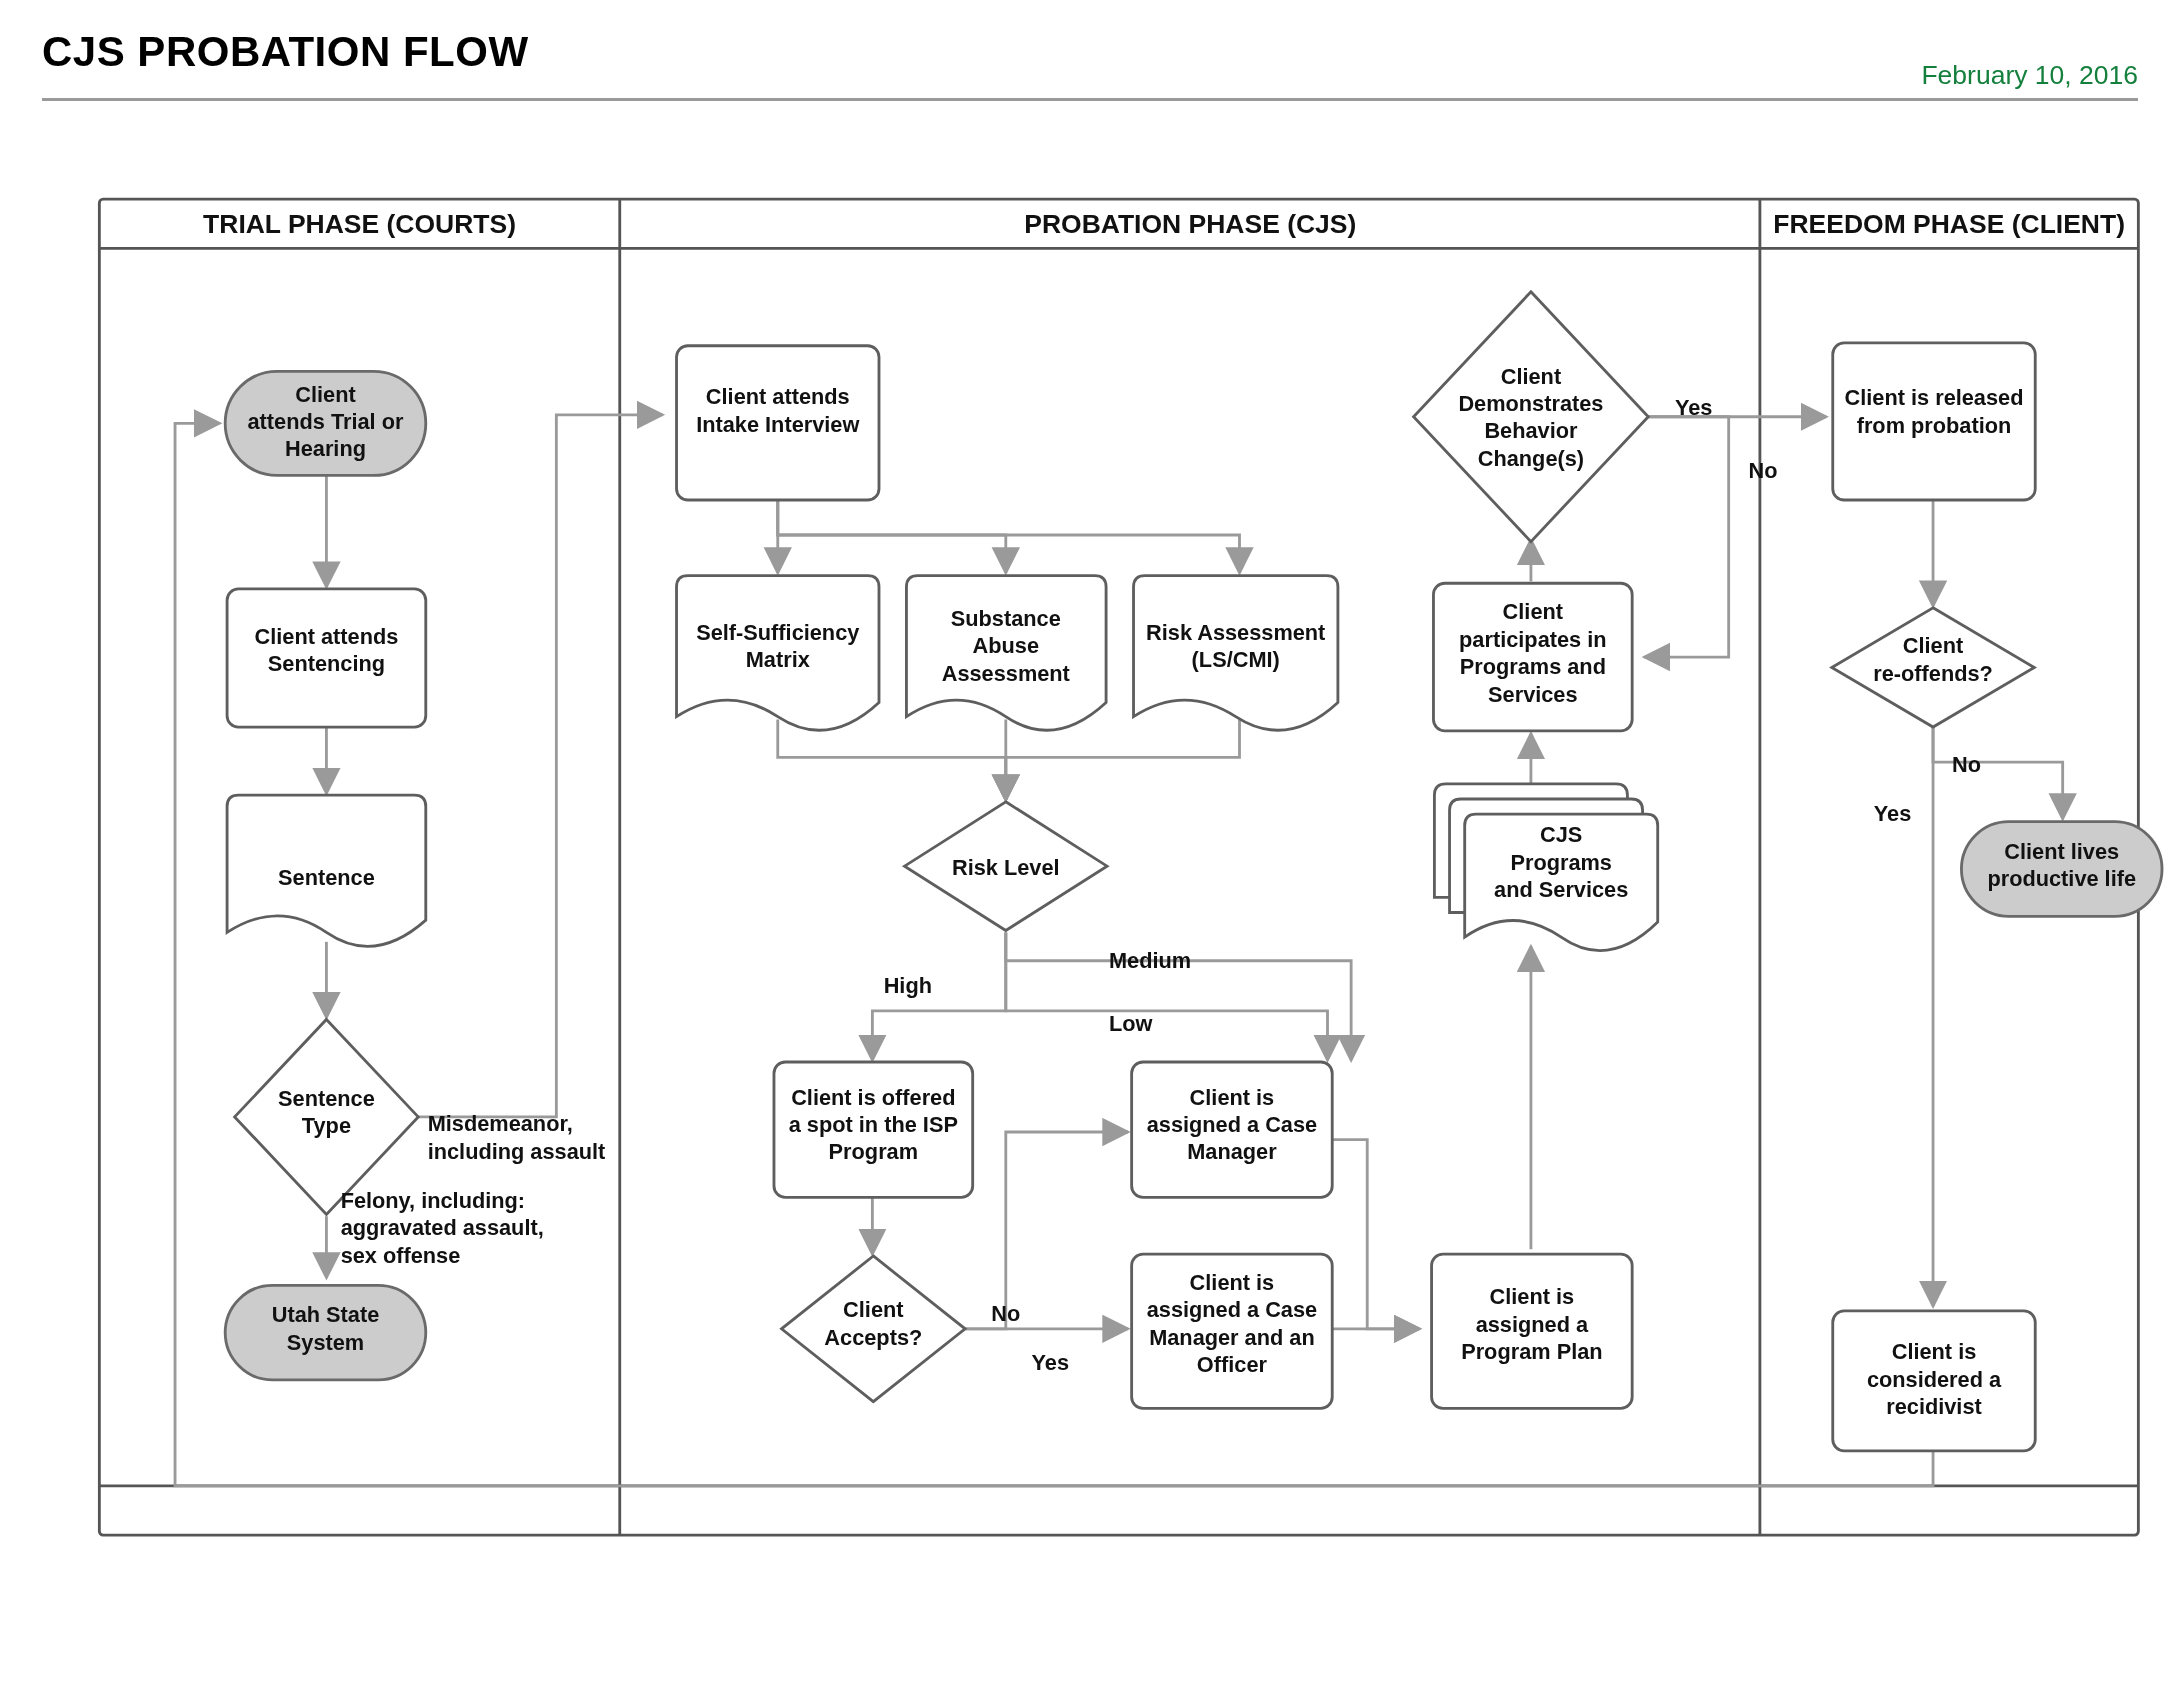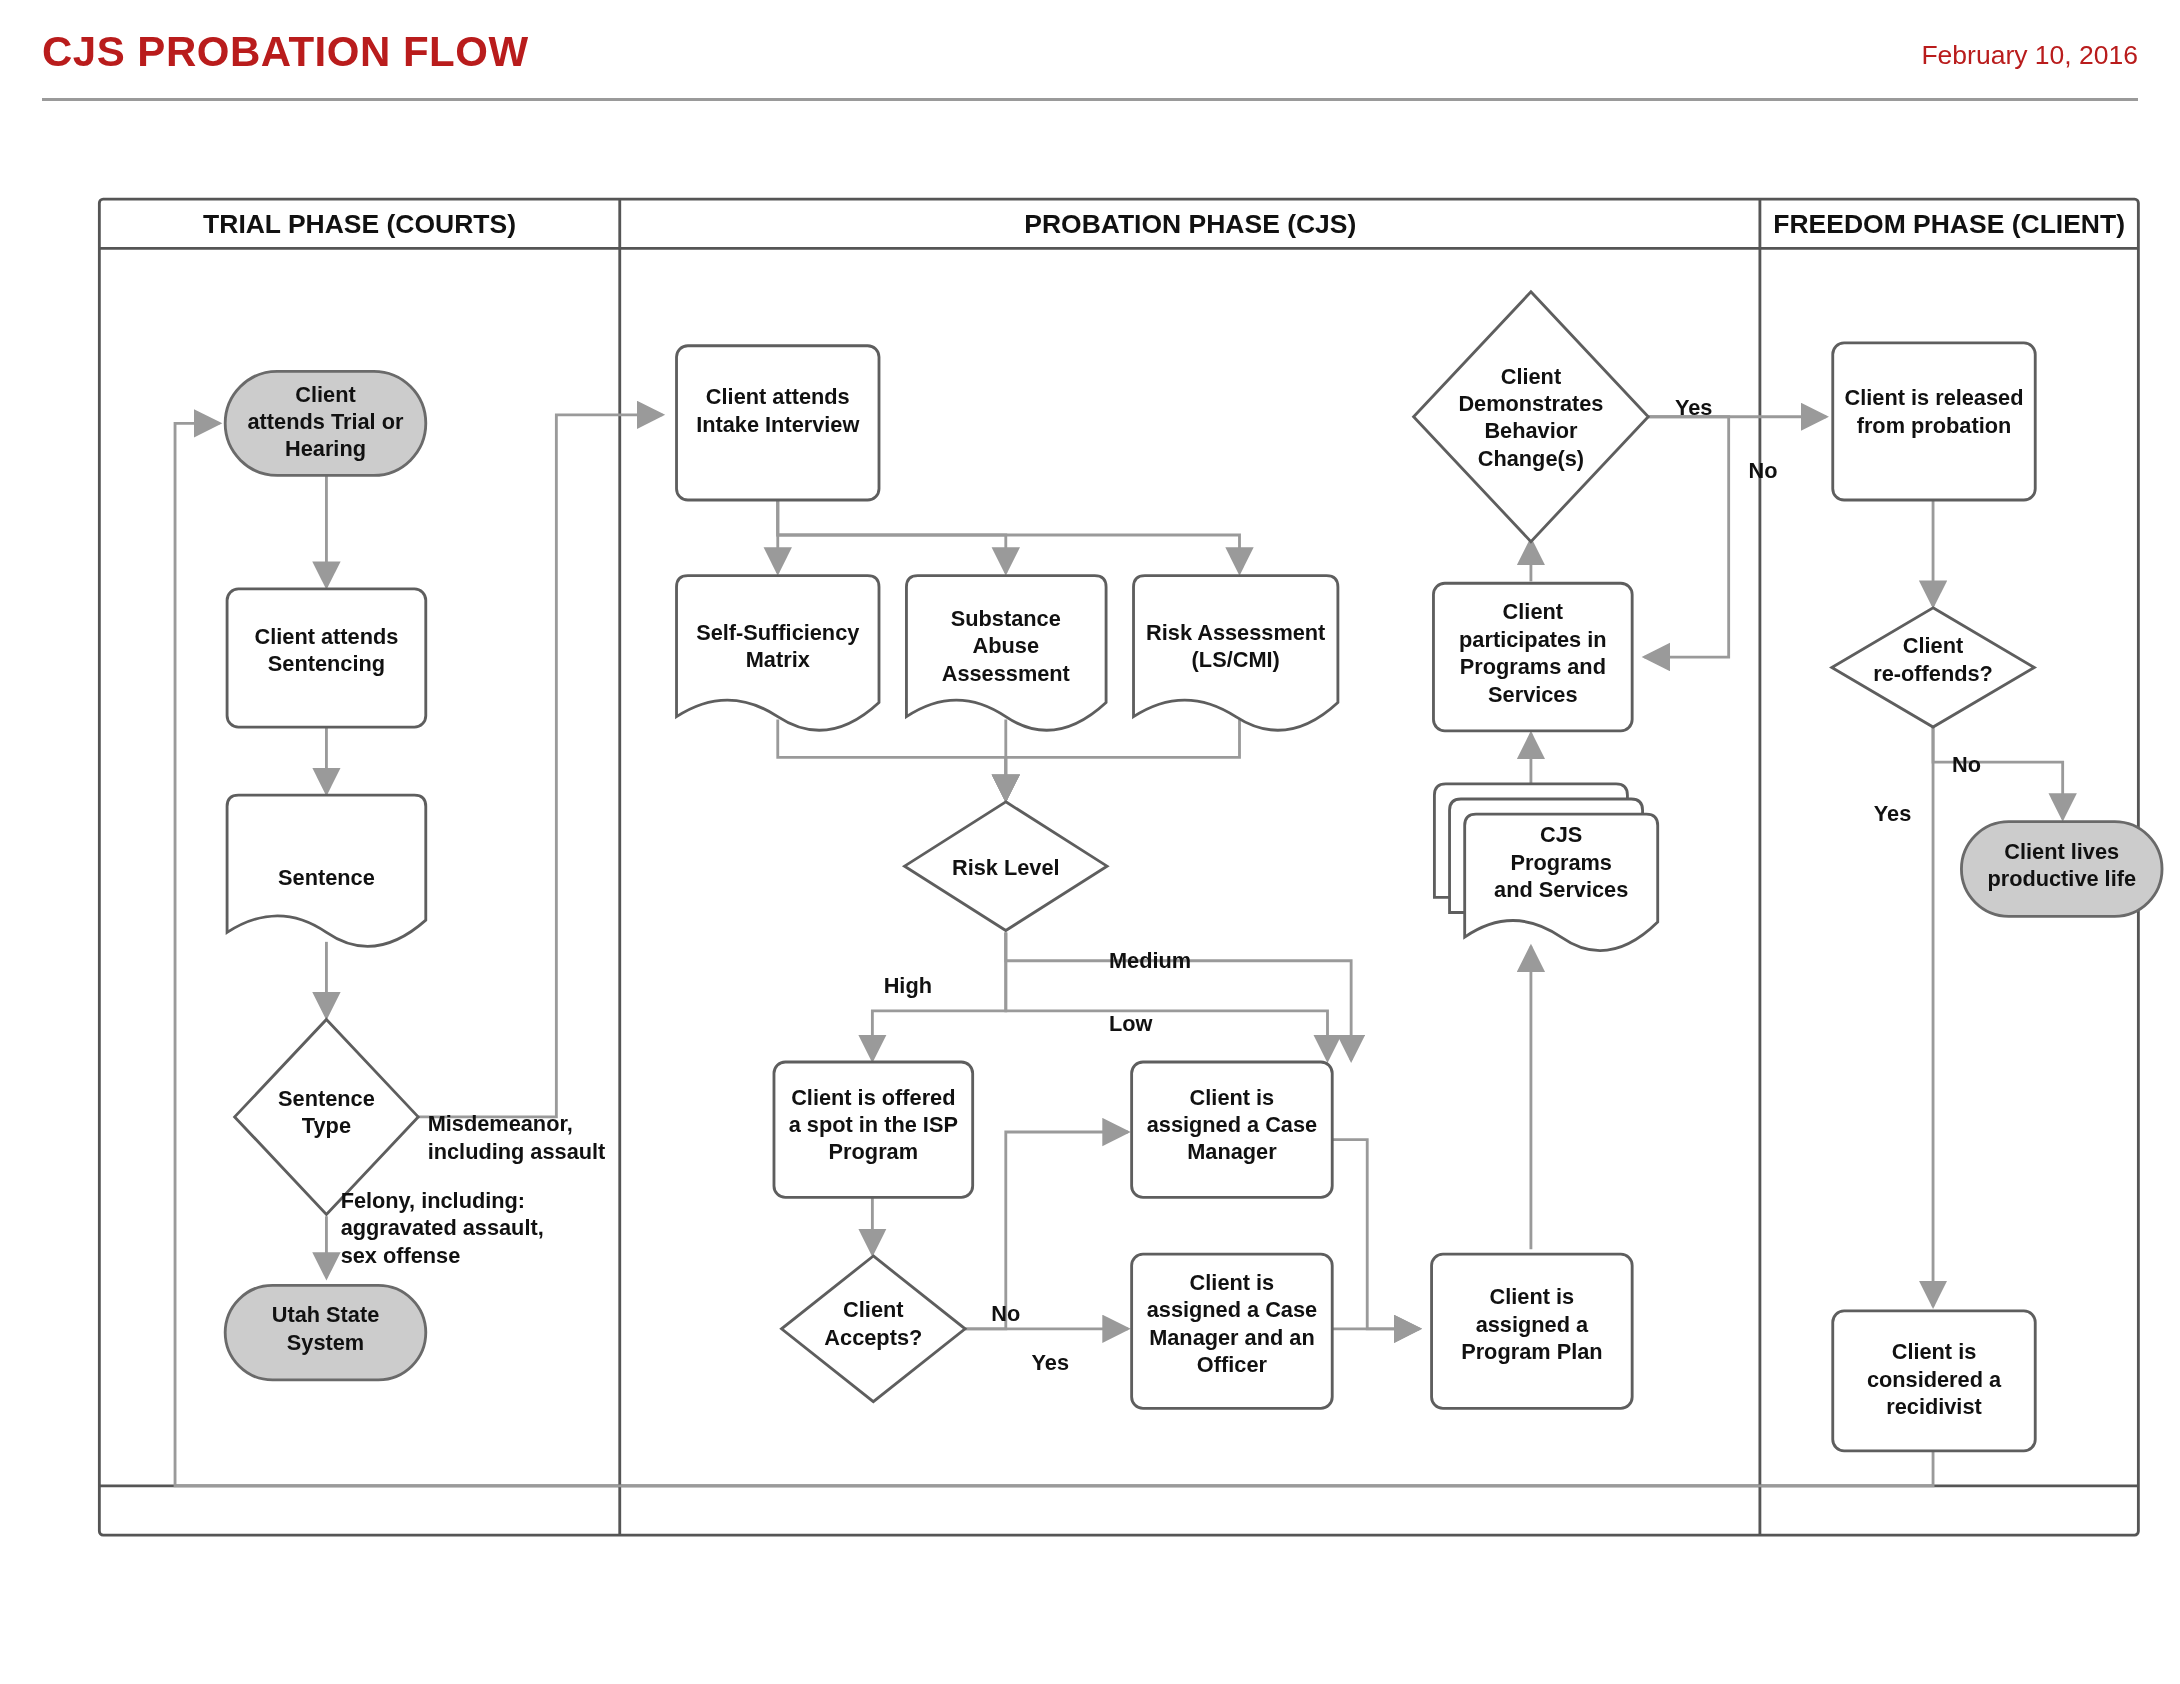--- a/index.html
+++ b/index.html
@@ -1,20 +1,20 @@
 <!DOCTYPE html>
 <html style="font-size:15px"><head>
 <meta charset="utf-8">
 <style>
   html,body{margin:0;padding:0;background:#ffffff;}
   body{width:2180px;height:1685px;font-family:"Liberation Sans",sans-serif;overflow:hidden;}
   #root{position:relative;width:2180px;height:1685px;}
   .hdr{position:absolute;left:0;top:0;width:2180px;height:123px;}
-  .hdr-title{position:absolute;left:42px;top:28px;font-size:42px;font-weight:bold;color:#b91c1c;letter-spacing:0.5px;}
-  .hdr-date{position:absolute;right:42px;top:40px;font-size:26.5px;color:#b91c1c;}
+  .hdr-title{position:absolute;left:42px;top:28px;font-size:42px;font-weight:bold;color:#000000;letter-spacing:0.5px;}
+  .hdr-date{position:absolute;right:42px;top:60px;font-size:26.5px;color:#15803d;}
   .hdr-rule{position:absolute;left:42px;right:42px;top:98px;height:2.8px;background:#9a9a9a;}
   svg{position:absolute;left:0;top:0;}
   .lane-line{stroke:#555;stroke-width:3;fill:none;}
   .lane-box{stroke:#555;stroke-width:3;fill:#fff;}
   .lane-title{font-size:28px;font-weight:bold;fill:#111;text-anchor:middle;dominant-baseline:middle;}
   .nshape{stroke:#5e5e5e;stroke-width:3;fill:#ffffff;}
   .nshape.term{fill:#cccccc;stroke:#6a6a6a;}
   .ntext{font-size:23px;font-weight:bold;fill:#111;text-anchor:middle;}
   .conn{stroke:#9a9a9a;stroke-width:3;fill:none;}
   .elabel{font-size:23px;font-weight:bold;fill:#111;}

